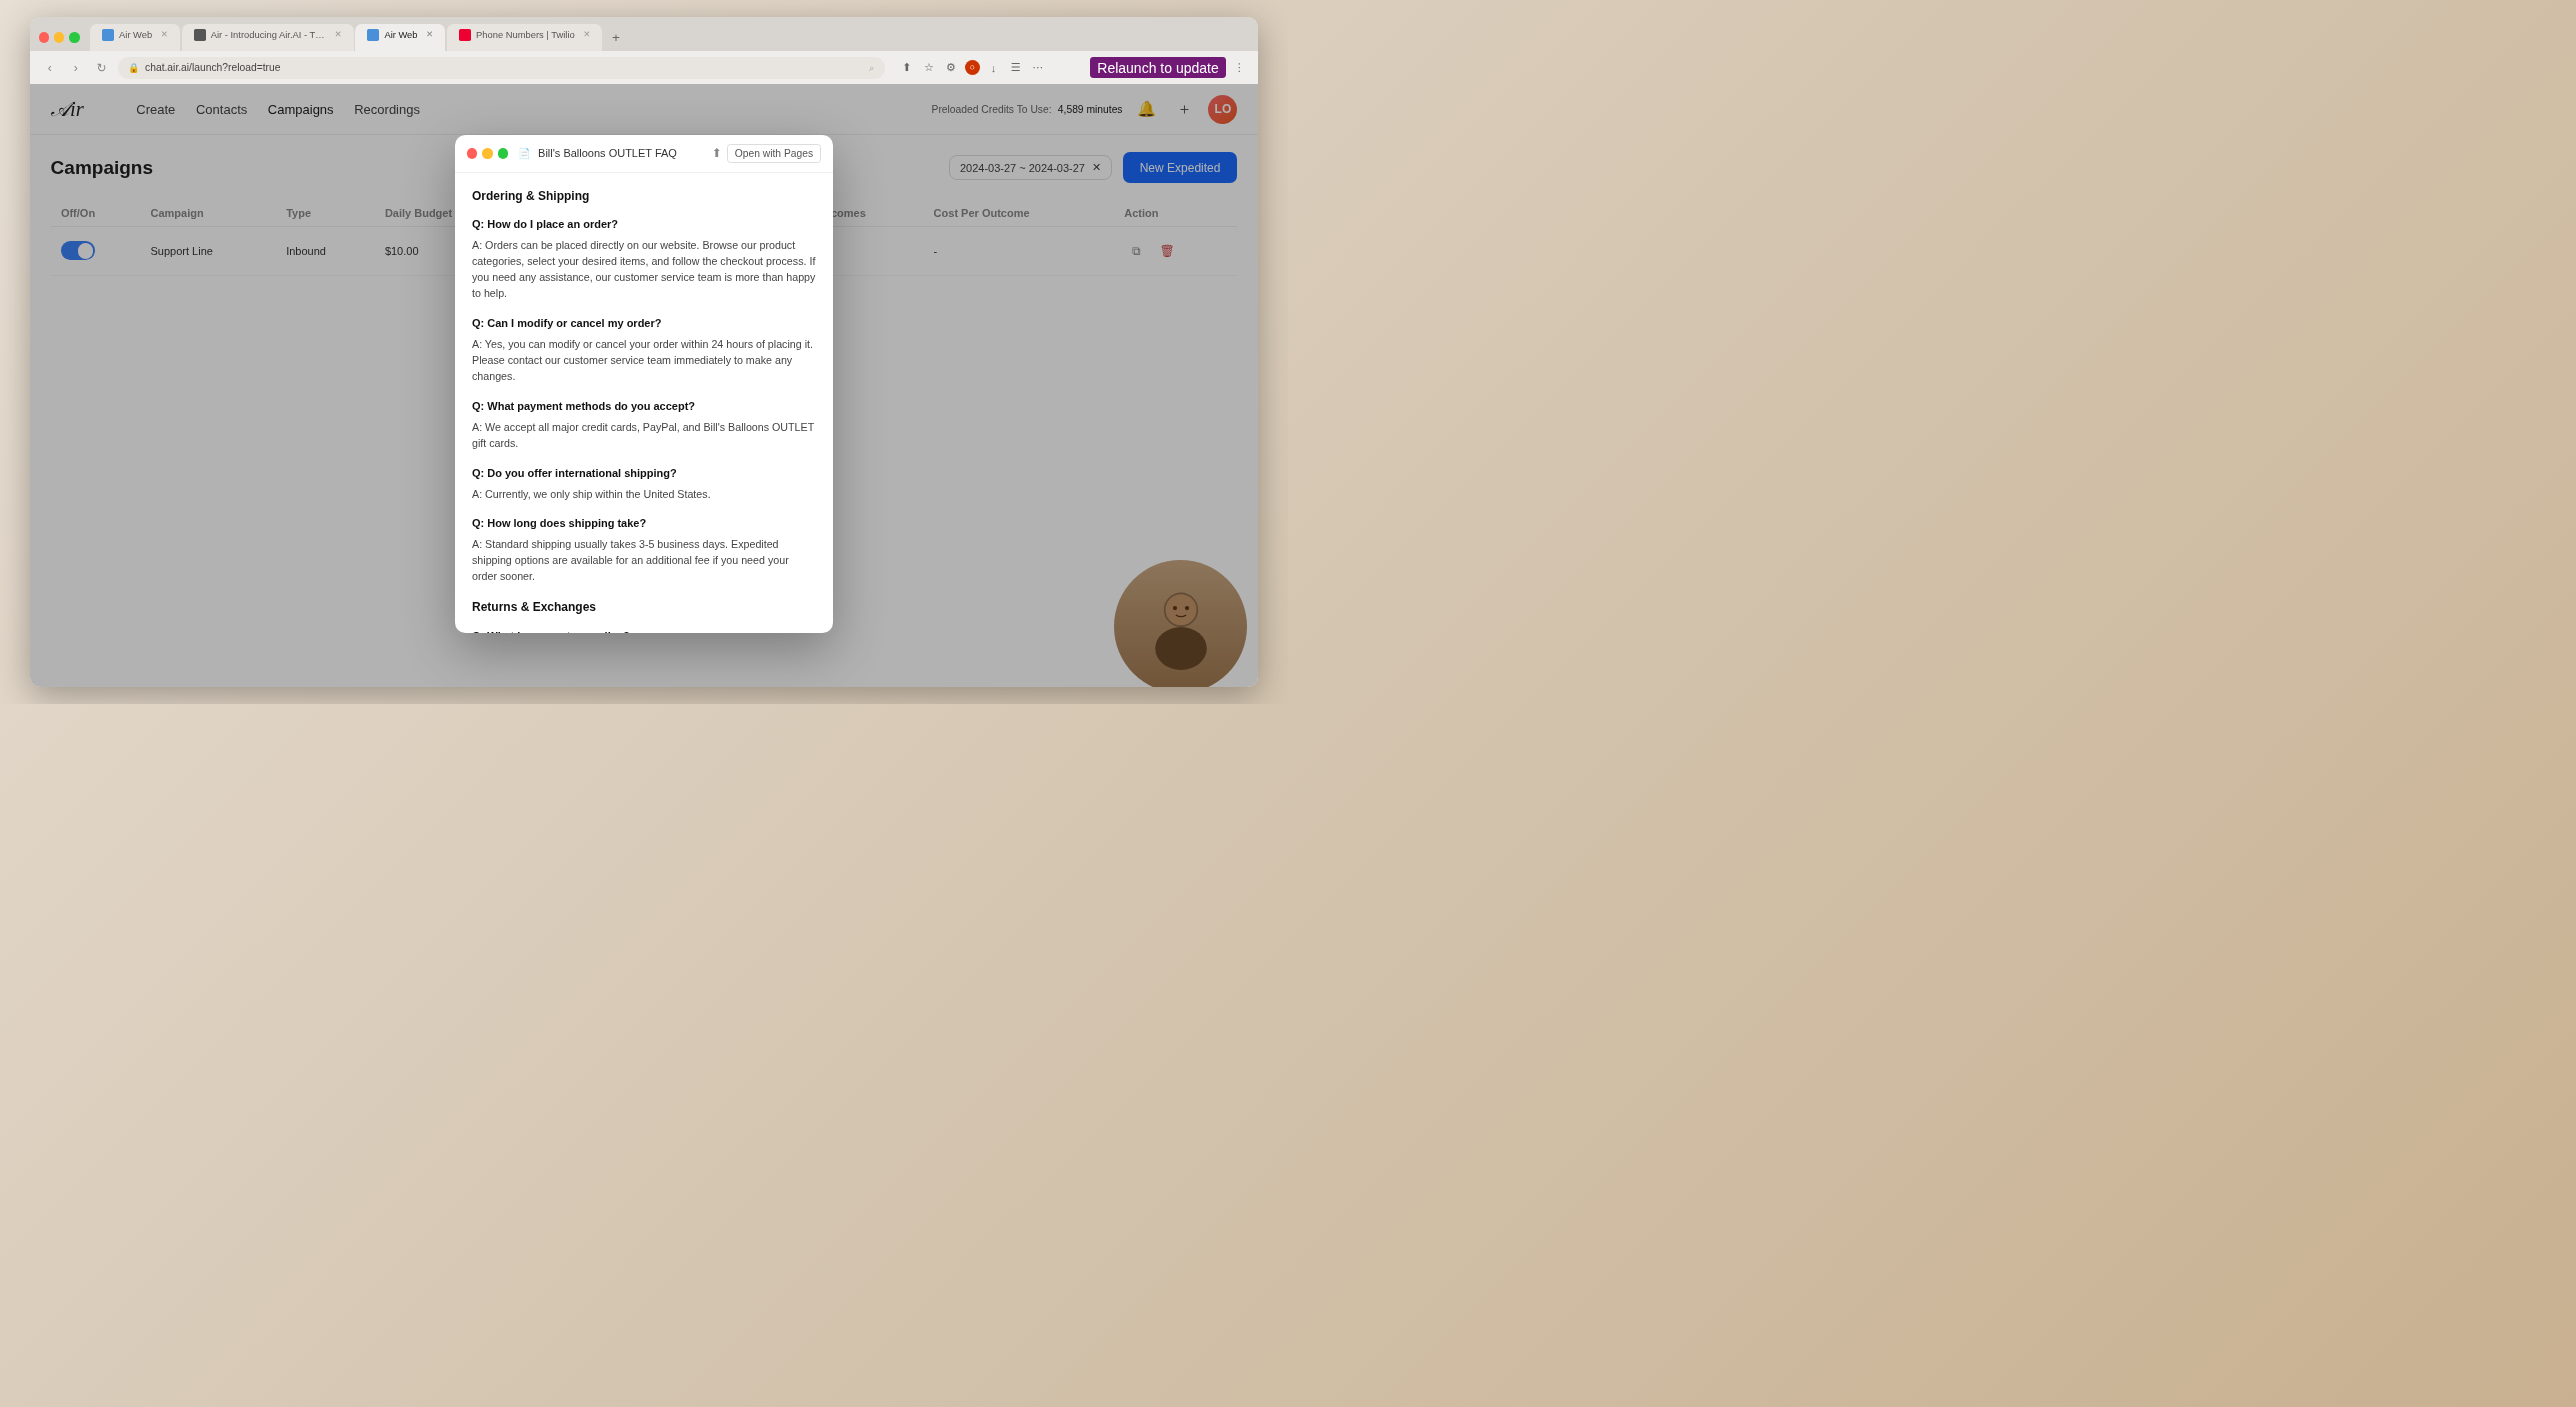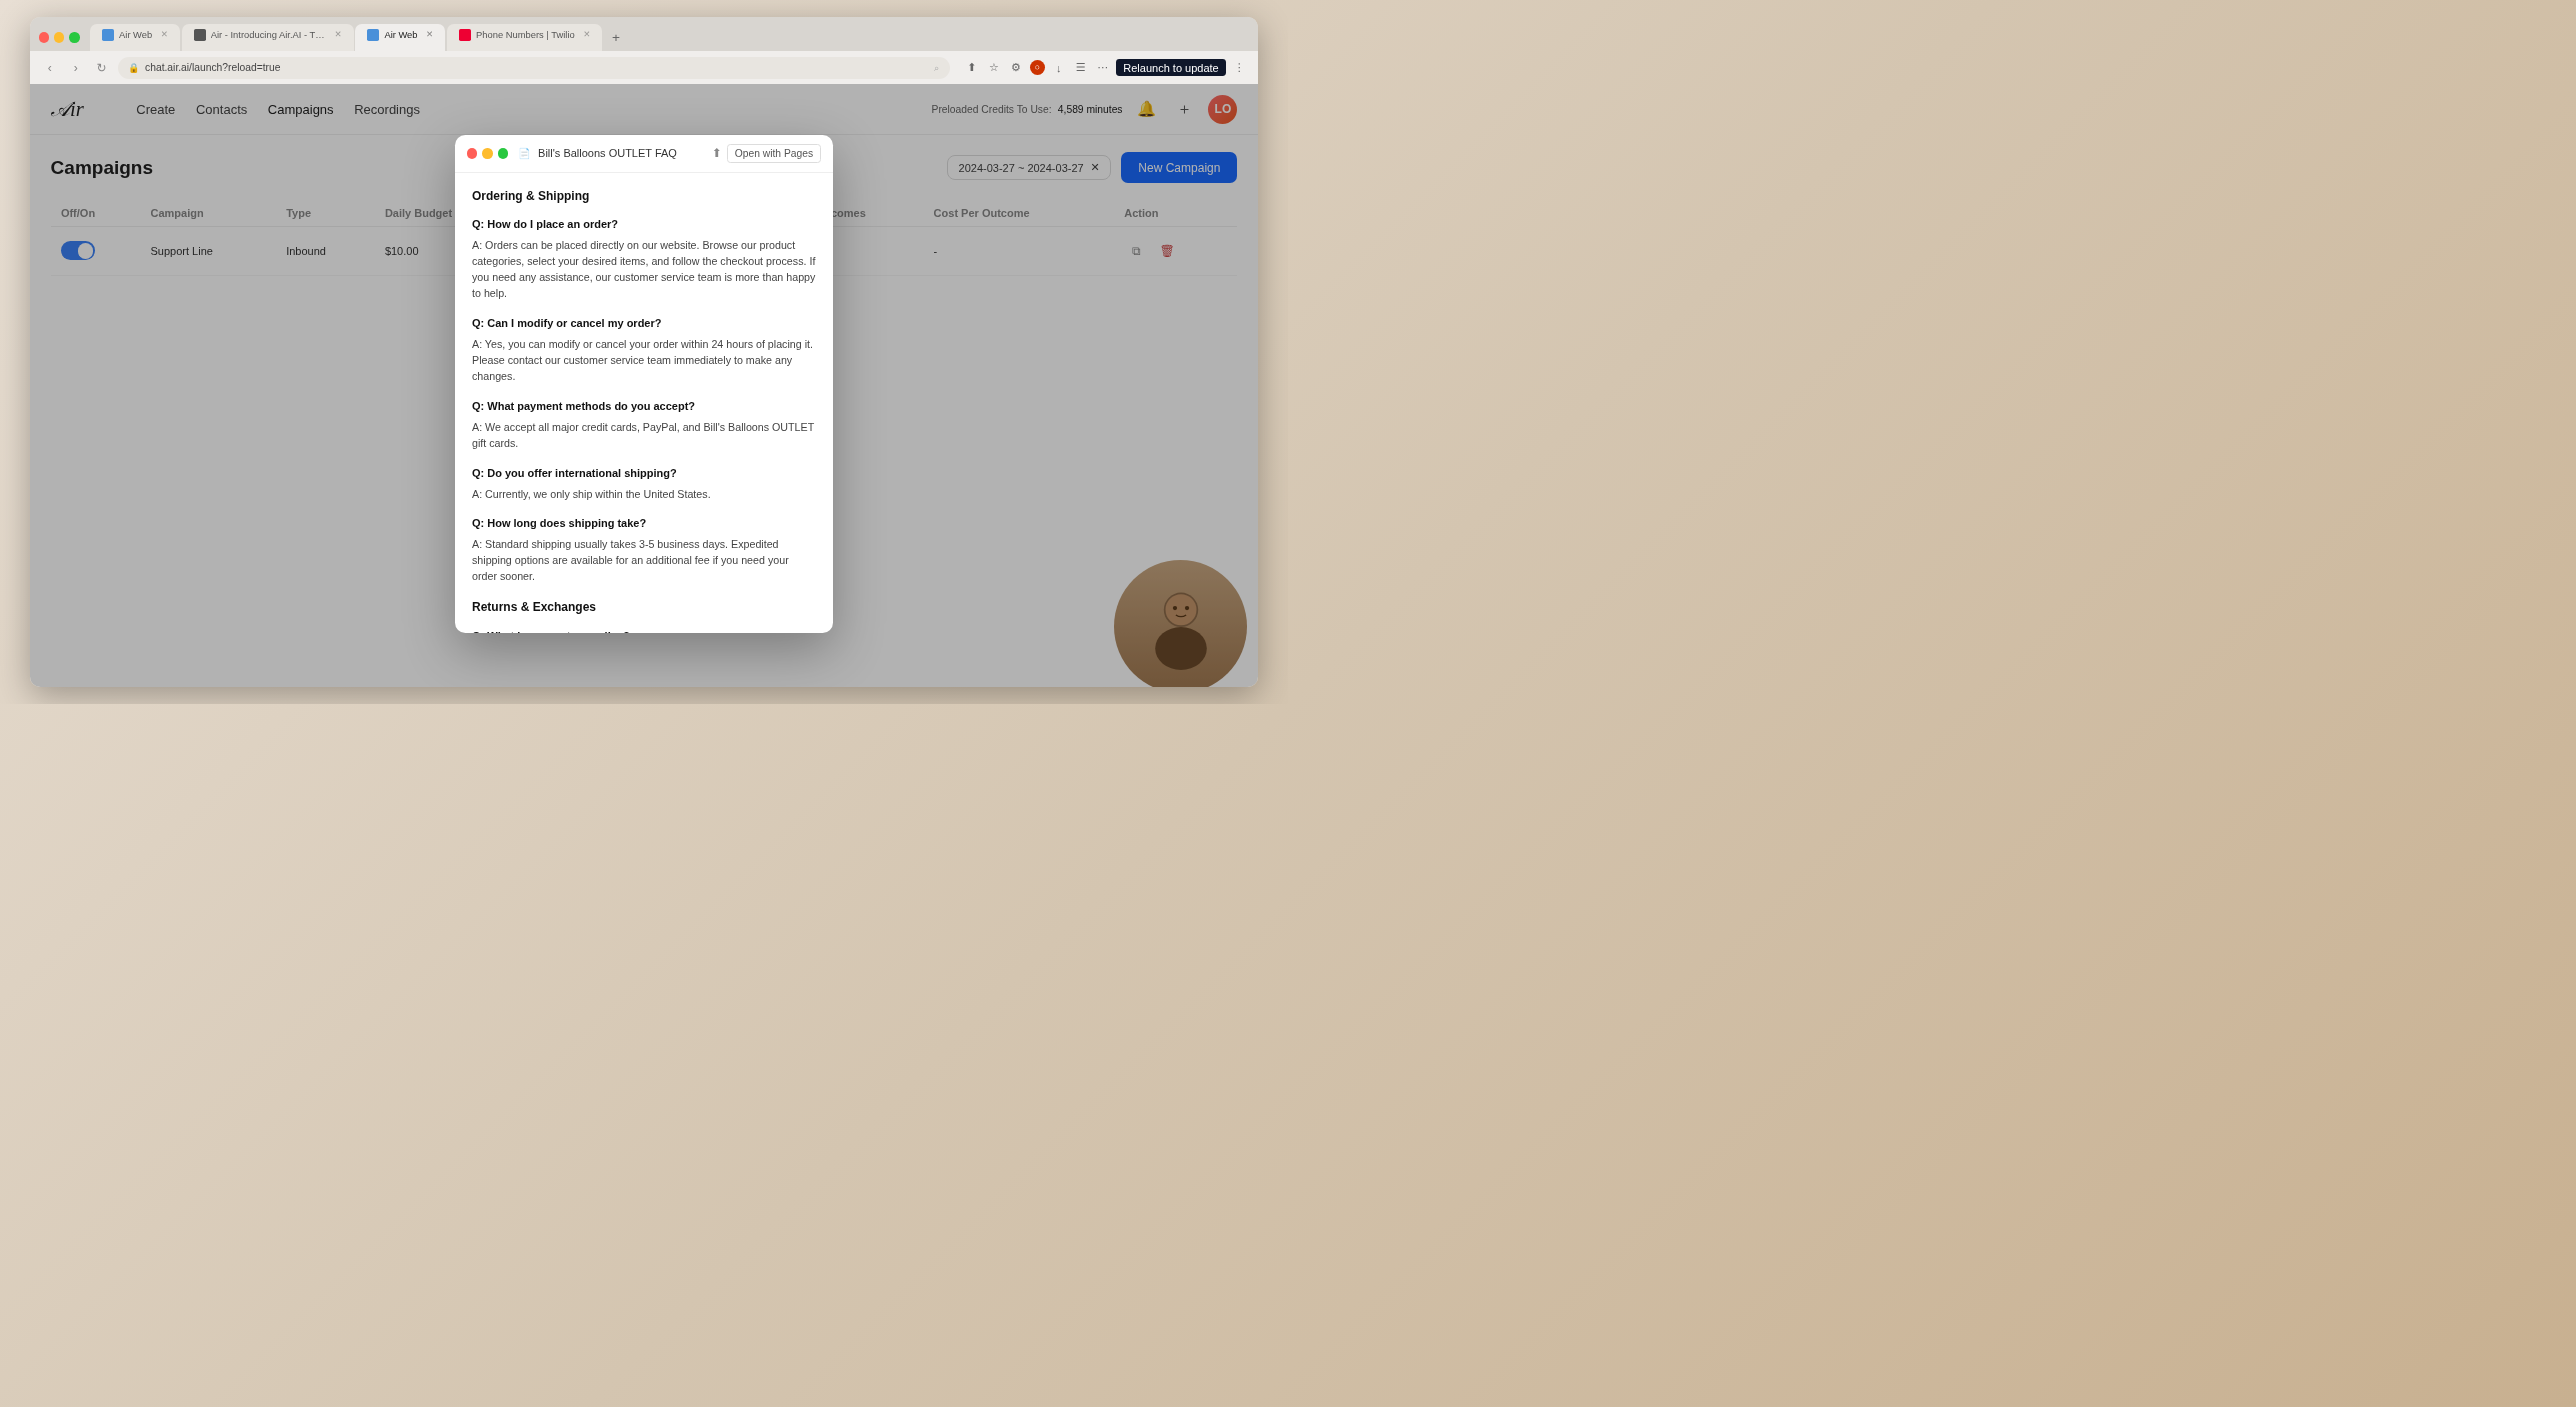--- a/index.html
+++ b/index.html
@@ -559,21 +559,21 @@
       <div class="toolbar-icons">
         <div class="toolbar-icon">⬆</div>
         <div class="toolbar-icon">☆</div>
         <div class="toolbar-icon">⚙</div>
         <div style="background:#cc3300;width:15.4px;height:15.4px;border-radius:50%;display:flex;align-items:center;justify-content:center;">
           <span style="color:white;font-size:8.6px;">○</span>
         </div>
         <div class="toolbar-icon">↓</div>
         <div class="toolbar-icon">☰</div>
         <div class="toolbar-icon">⋯</div>
-        <div style="background:#0f172a;border-radius:3.4px;padding:2.6px 6.9px;font-size:11px;color:white;cursor:pointer;">Relaunch to update</div>
+        <div style="background:#701a75;border-radius:3.4px;padding:2.6px 6.9px;font-size:14px;color:white;cursor:pointer;margin-left:39px;">Relaunch to update</div>
         <div class="toolbar-icon">⋮</div>
       </div>
     </div>
   </div>
 
   <div class="app-content">
 
     <div class="top-nav">
       <div class="logo" style="font-style:italic;font-family:Georgia,serif;font-size:20.6px;">
         <span>𝒜ir</span>
@@ -596,21 +596,21 @@
     </div>
 
     <div class="campaigns-page">
       <div class="campaigns-header">
         <h2 class="campaigns-title">Campaigns</h2>
         <div class="campaigns-toolbar">
           <div class="date-range-picker">
             <span>2024-03-27 ~ 2024-03-27</span>
             <span>✕</span>
           </div>
-          <button class="new-campaign-btn">New Campaign</button>
+          <button class="new-campaign-btn">New Expedited</button>
         </div>
       </div>
 
       <table class="campaigns-table">
         <thead>
           <tr>
             <th>Off/On</th>
             <th>Campaign</th>
             <th>Type</th>
             <th>Daily Budget</th>

